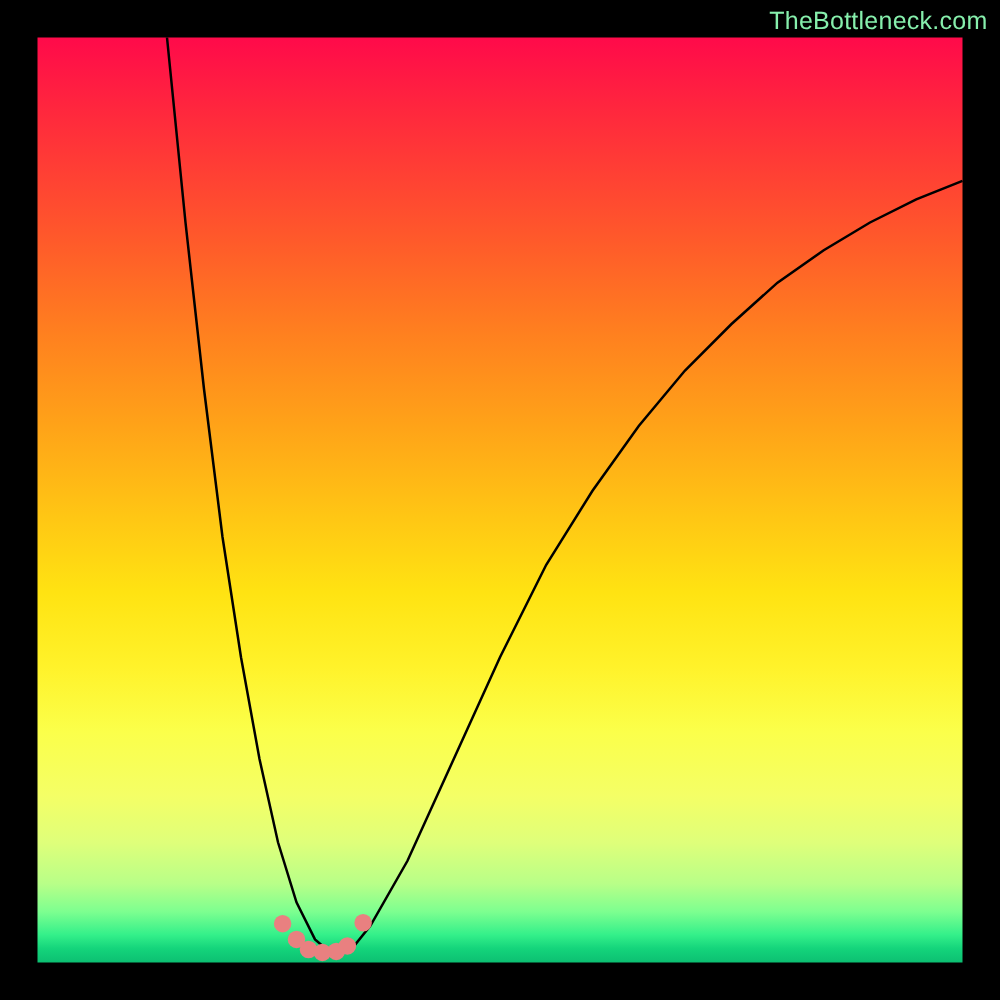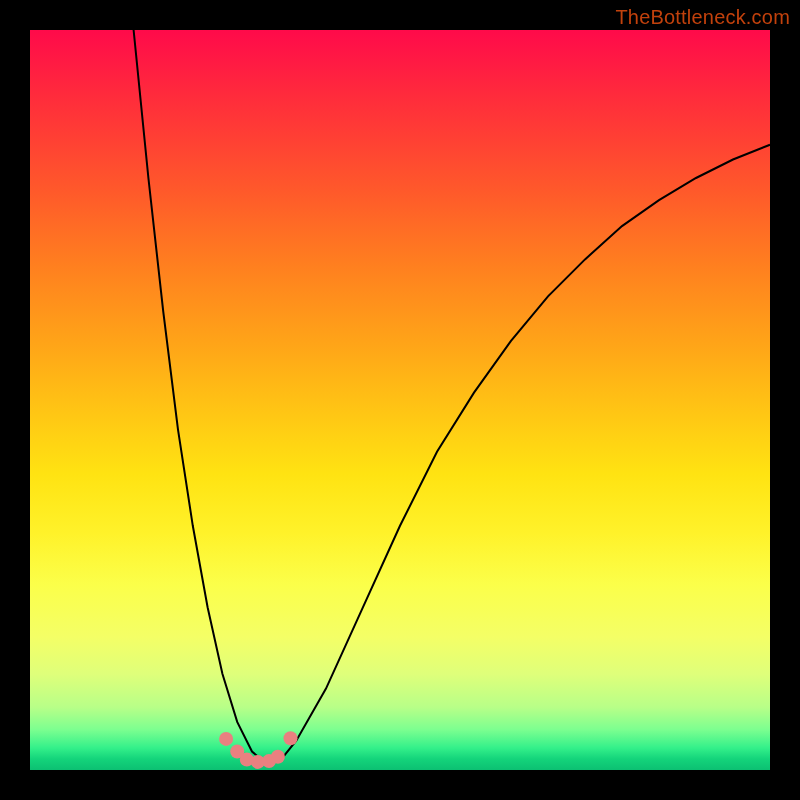--- a/index.html
+++ b/index.html
@@ -42,21 +42,21 @@
       #14d47b 98.5%,
       #0cc072 100%
     );
   }
   .watermark {
     position: absolute;
     top: 6px;
     right: 10px;
     font-family: Arial, Helvetica, sans-serif;
     font-size: 20px;
-    color: #c2410c;
+    color: #86efac;
     letter-spacing: 0.2px;
     user-select: none;
   }
   svg.curves {
     position: absolute;
     left: 0;
     top: 0;
     width: 740px;
     height: 740px;
     overflow: visible;

